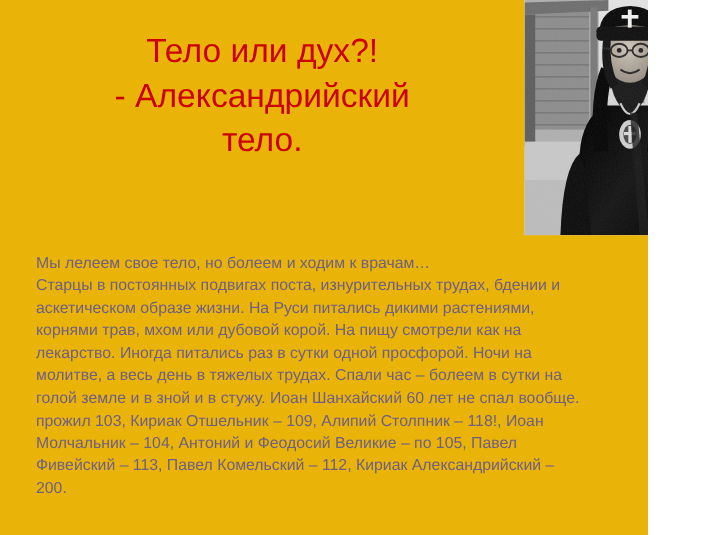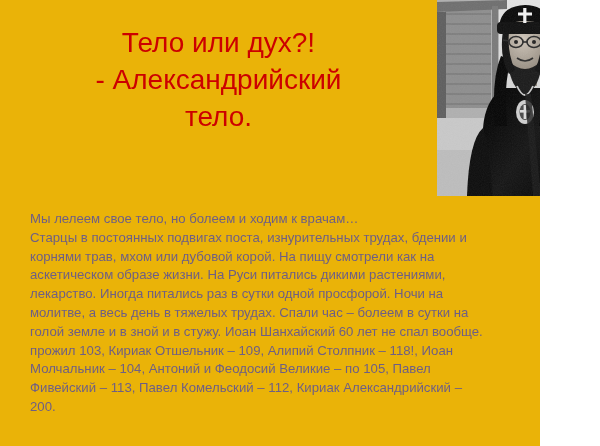--- a/index.html
+++ b/index.html
@@ -203,22 +203,22 @@
 
   <div class="title-block">
     <span class="title-line">Тело или дух?!</span>
     <span class="title-line">- Александрийский</span>
     <span class="title-line">тело.</span>
   </div>
 
   <div class="body-block">
     <span class="body-line">Мы лелеем свое тело, но болеем и ходим к врачам…</span>
     <span class="body-line">Старцы в постоянных подвигах поста, изнурительных трудах, бдении и</span>
+    <span class="body-line">аскетическом образе жизни. На Руси питались дикими растениями,</span>
     <span class="body-line">корнями трав, мхом или дубовой корой. На пищу смотрели как на</span>
-    <span class="body-line">аскетическом образе жизни. На Руси питались дикими растениями,</span>
     <span class="body-line">лекарство. Иногда питались раз в сутки одной просфорой. Ночи на</span>
     <span class="body-line">молитве, а весь день в тяжелых трудах.  Спали час – болеем в сутки на</span>
     <span class="body-line">голой земле и в зной и в стужу. Иоан Шанхайский 60 лет не спал вообще.</span>
     <span class="body-line">прожил 103, Кириак Отшельник – 109, Алипий Столпник – 118!, Иоан</span>
     <span class="body-line">Молчальник – 104, Антоний и Феодосий Великие – по 105, Павел</span>
     <span class="body-line">Фивейский – 113, Павел Комельский – 112, Кириак Александрийский –</span>
     <span class="body-line">200.</span>
   </div>
 
 </div>

